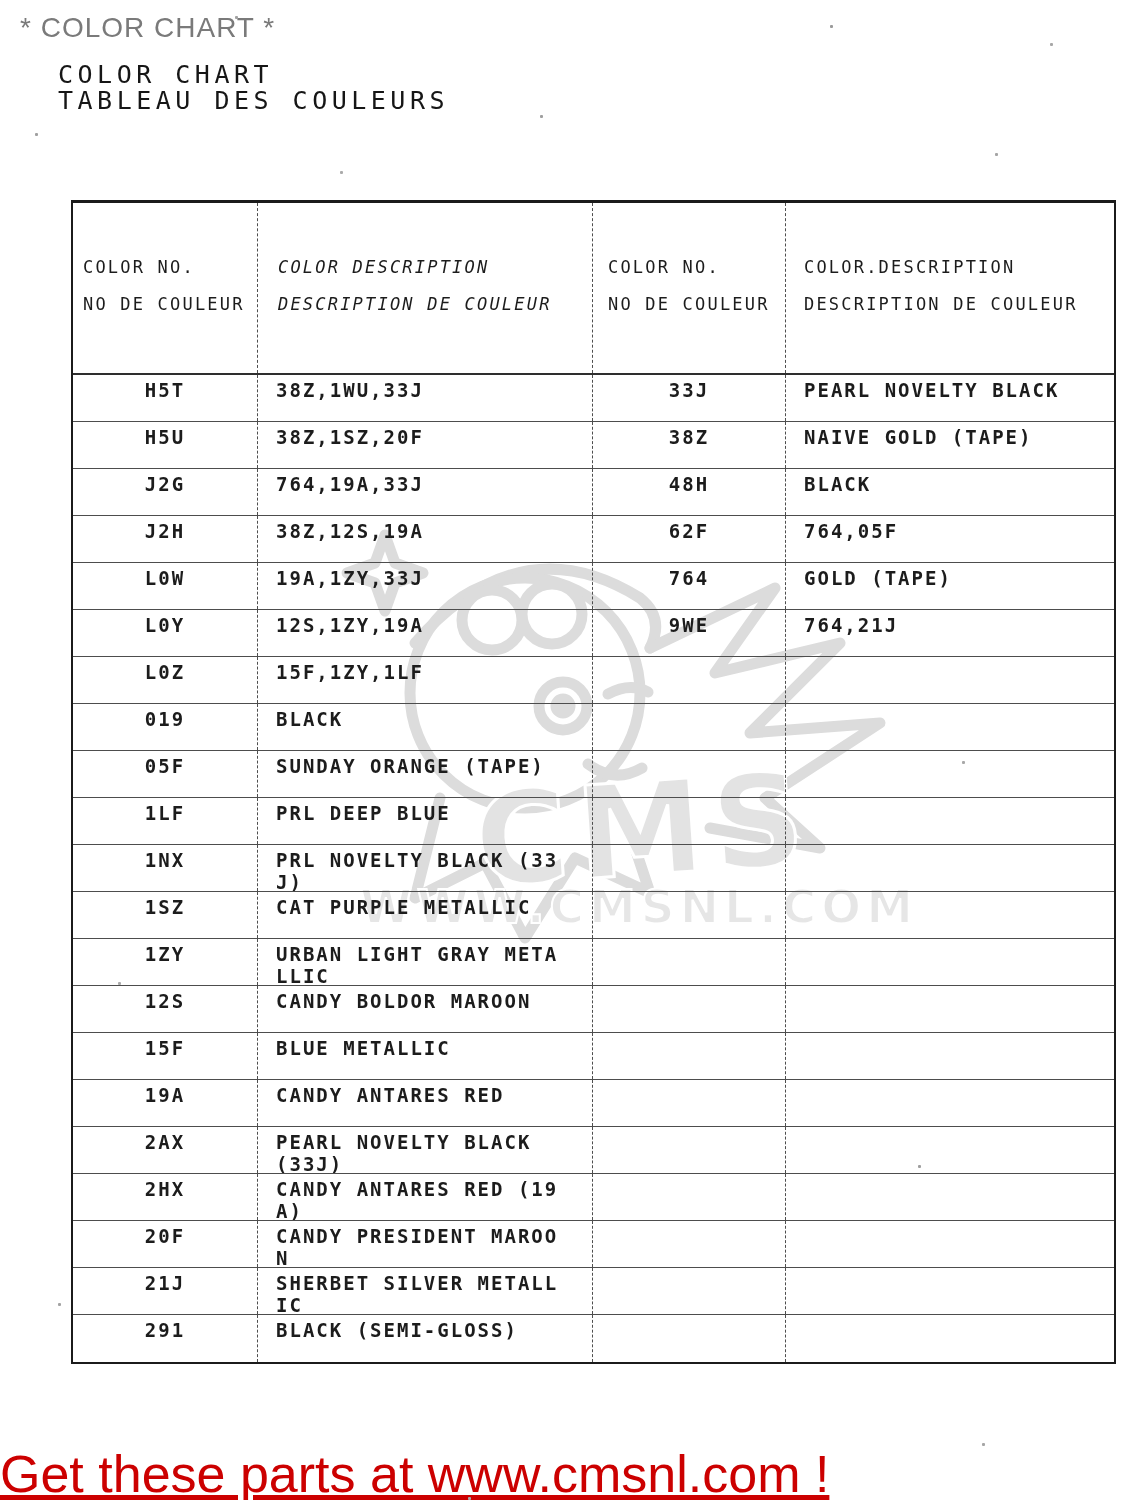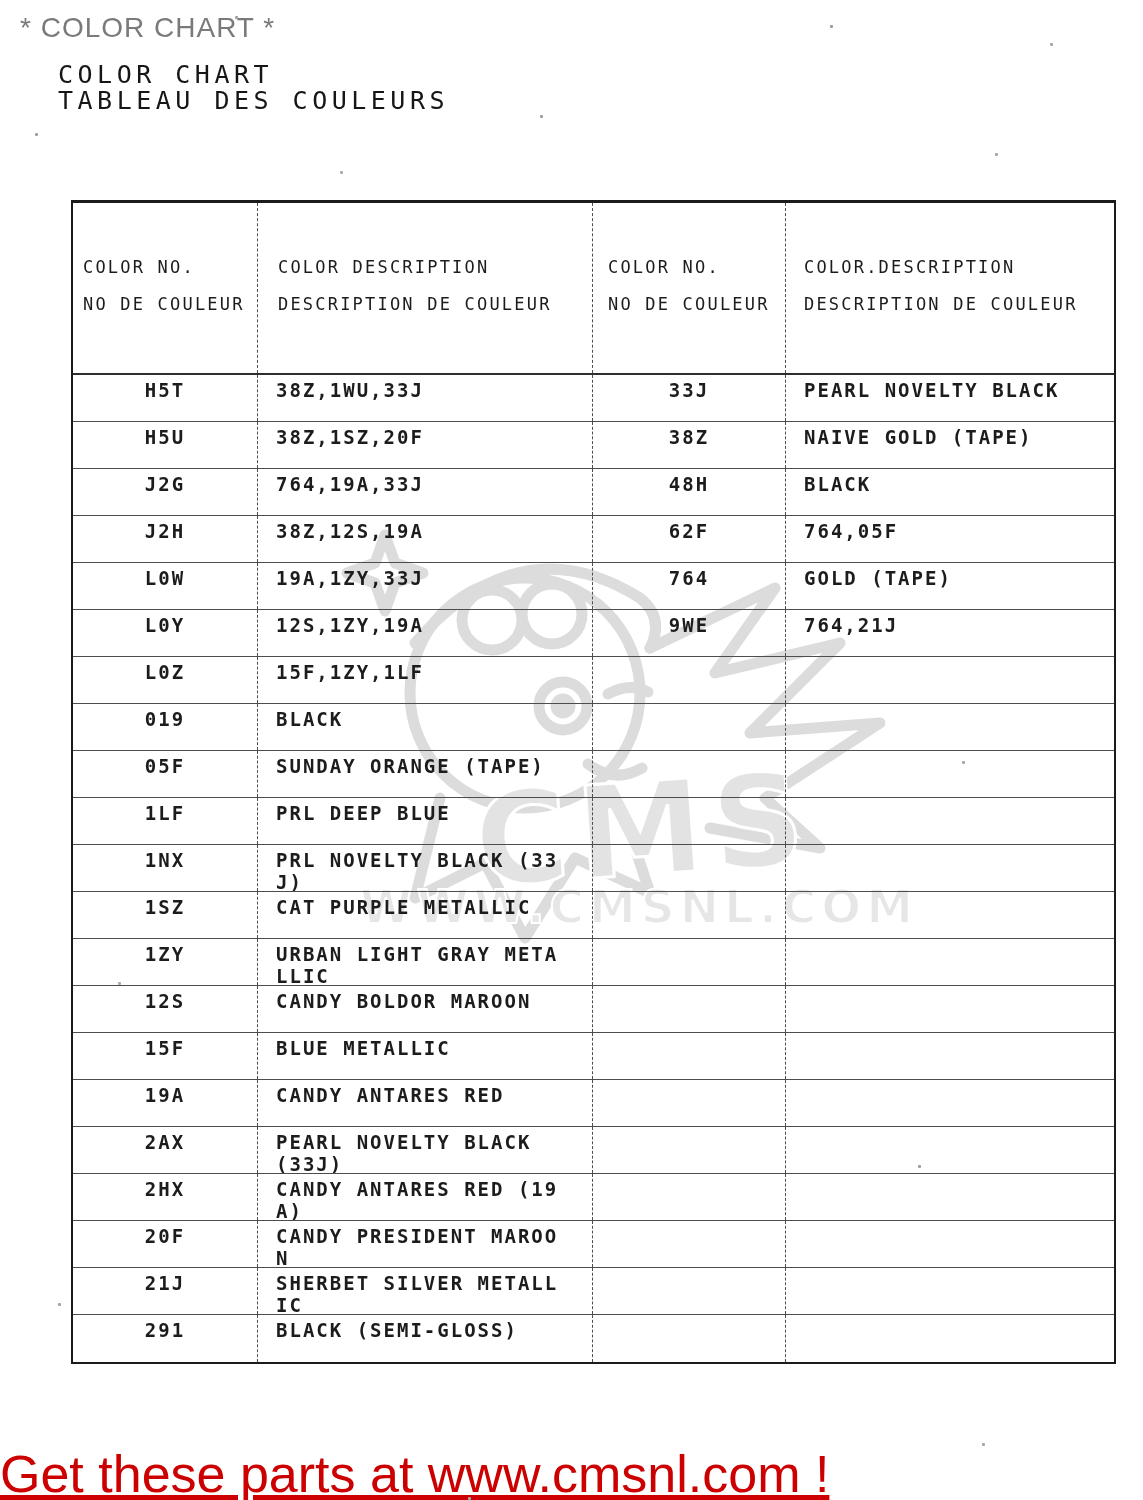--- a/index.html
+++ b/index.html
@@ -24,21 +24,21 @@
     background:transparent;
     margin-left:16px;
   }
   .thead,.trow{display:grid;grid-template-columns:185px 335px 193px 1fr;box-sizing:border-box;}
   .thead{height:172px;border-bottom:2px solid #2e2e2e;}
   .th{
     padding-top:46px;line-height:37px;font-size:17px;letter-spacing:2.2px;
     white-space:nowrap;box-sizing:border-box;overflow:hidden;
   }
   .th.c1{padding-left:10px;}
-  .th.c2{padding-left:20px;}
+  .th.c2{padding-left:20px;font-style:italic;}
   .th.c3{padding-left:15px;}
   .th.c4{padding-left:18px;}
   .vdiv{border-right:1px dashed #4e4e4e;}
   .trow{height:47px;border-bottom:1px solid #4d4d4d;}
   .trow:last-child{border-bottom:none;}
   .td{
     box-sizing:border-box;font-size:19px;font-weight:bold;letter-spacing:2px;
     line-height:22px;padding-top:4px;overflow:hidden;
   }
   .td.no{text-align:center;}

